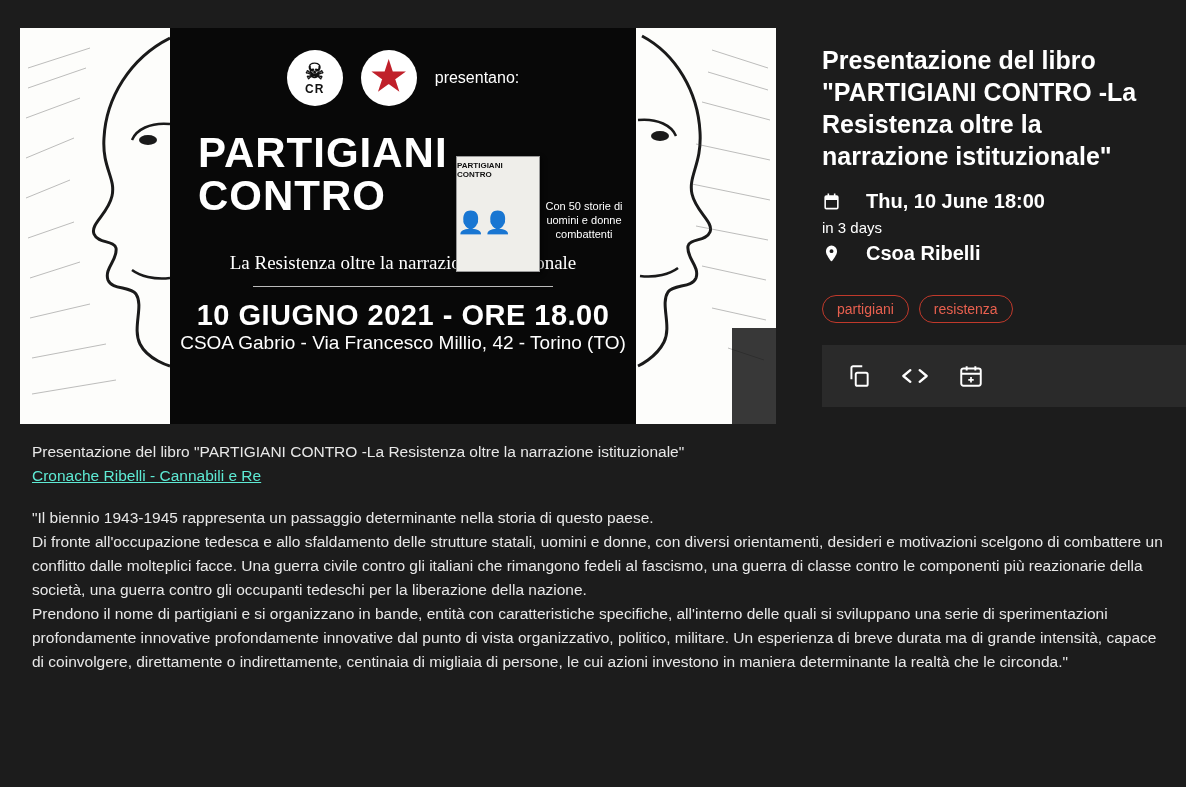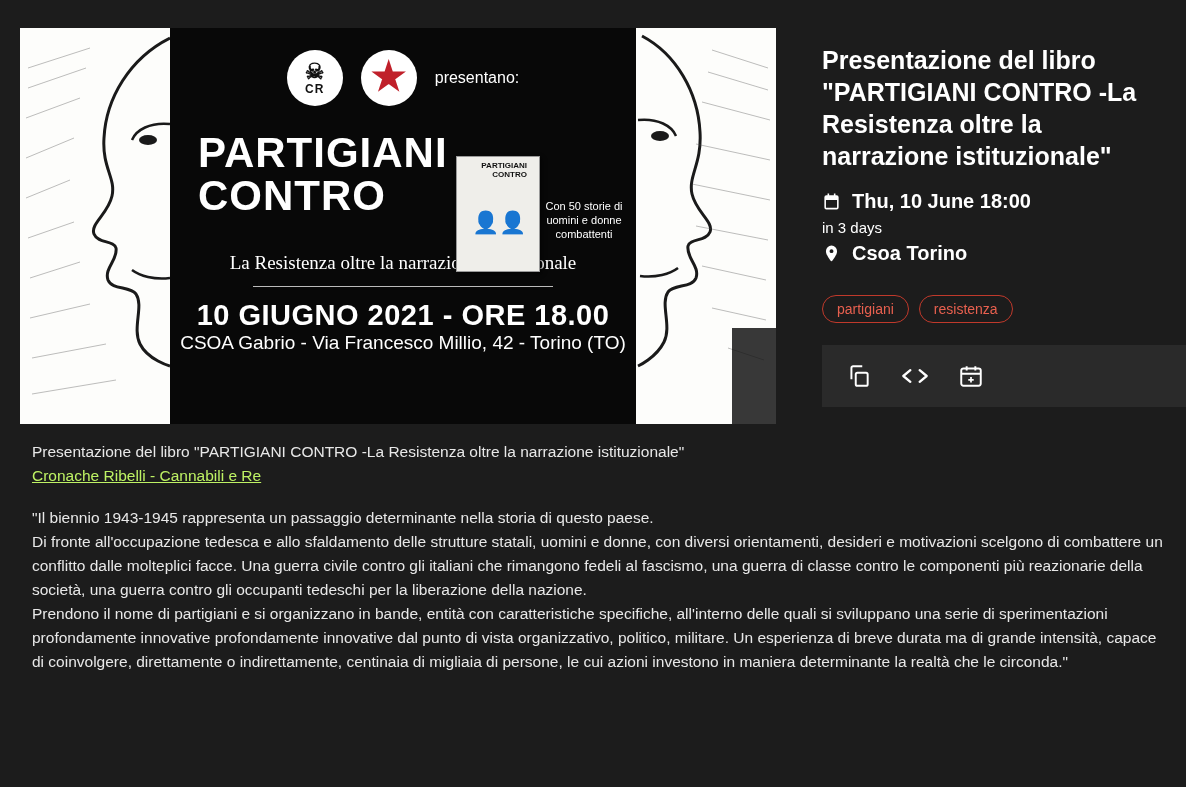--- a/index.html
+++ b/index.html
@@ -116,22 +116,22 @@
   .book {
     position: absolute;
     right: 96px;
     top: 128px;
     width: 84px;
     height: 116px;
     background: #efeeea;
     border: 1px solid #999;
     color: #111;
     font-size: 6px;
-    padding: 5px 12px;
-    text-align: right;
+    padding: 5px 0;
+    text-align: left;
     box-shadow: 2px 2px 4px rgba(0,0,0,.6);
   }
   .book b { font-size: 8px; display: block; line-height: 1.1; }
   .book .bookfaces {
     margin-top: 30px;
     font-size: 22px;
     color: #444;
   }
   .badge50 {
     position: absolute;
@@ -176,21 +176,21 @@
   .event-title {
     font-size: 25px;
     line-height: 1.28;
     font-weight: bold;
     color: #ffffff;
     margin: 0 0 18px 0;
   }
   .meta-row {
     display: flex;
     align-items: center;
-    gap: 11px;
+    gap: 25px;
     font-size: 20px;
     font-weight: bold;
     color: #fff;
     margin-top: 6px;
   }
   .meta-sub {
     font-size: 15px;
     color: #ffffff;
     margin: 6px 0 0 0;
   }
@@ -238,21 +238,21 @@
   }
 
   
   .desc {
     padding: 16px 20px 0 32px;
     font-size: 15.5px;
     line-height: 1.55;
   }
   .desc p { margin: 0; }
   .desc a {
-    color: #bef264;
+    color: #5eead4;
     text-decoration: underline;
   }
   .spacer { height: 18px; }
 </style>
 </head>
 <body>
 
 <div id="app">
 
   <div class="top-strip"></div>
@@ -351,21 +351,21 @@
         <span>Thu, 10 June 18:00</span>
       </div>
       <div class="meta-sub">in 3 days</div>
 
       <div class="meta-row">
         <span class="icon">
           <svg viewBox="0 0 24 24" width="19" height="19" fill="currentColor">
             <path d="M12 2a7 7 0 0 0-7 7c0 5.1 6.2 12.3 6.47 12.6a.7.7 0 0 0 1.06 0C12.8 21.3 19 14.1 19 9a7 7 0 0 0-7-7zm0 9.5A2.5 2.5 0 1 1 12 6.5a2.5 2.5 0 0 1 0 5z"></path>
           </svg>
         </span>
-        <span>Csoa Torino</span>
+        <span>Csoa Ribelli</span>
       </div>
 
       <div class="tags">
         <span class="tag">partigiani</span>
         <span class="tag">resistenza</span>
       </div>
 
       <div class="actionbar">
         <span class="action-btn">
           <svg viewBox="0 0 24 24" width="26" height="26" fill="none" stroke="currentColor" stroke-width="1.8">

